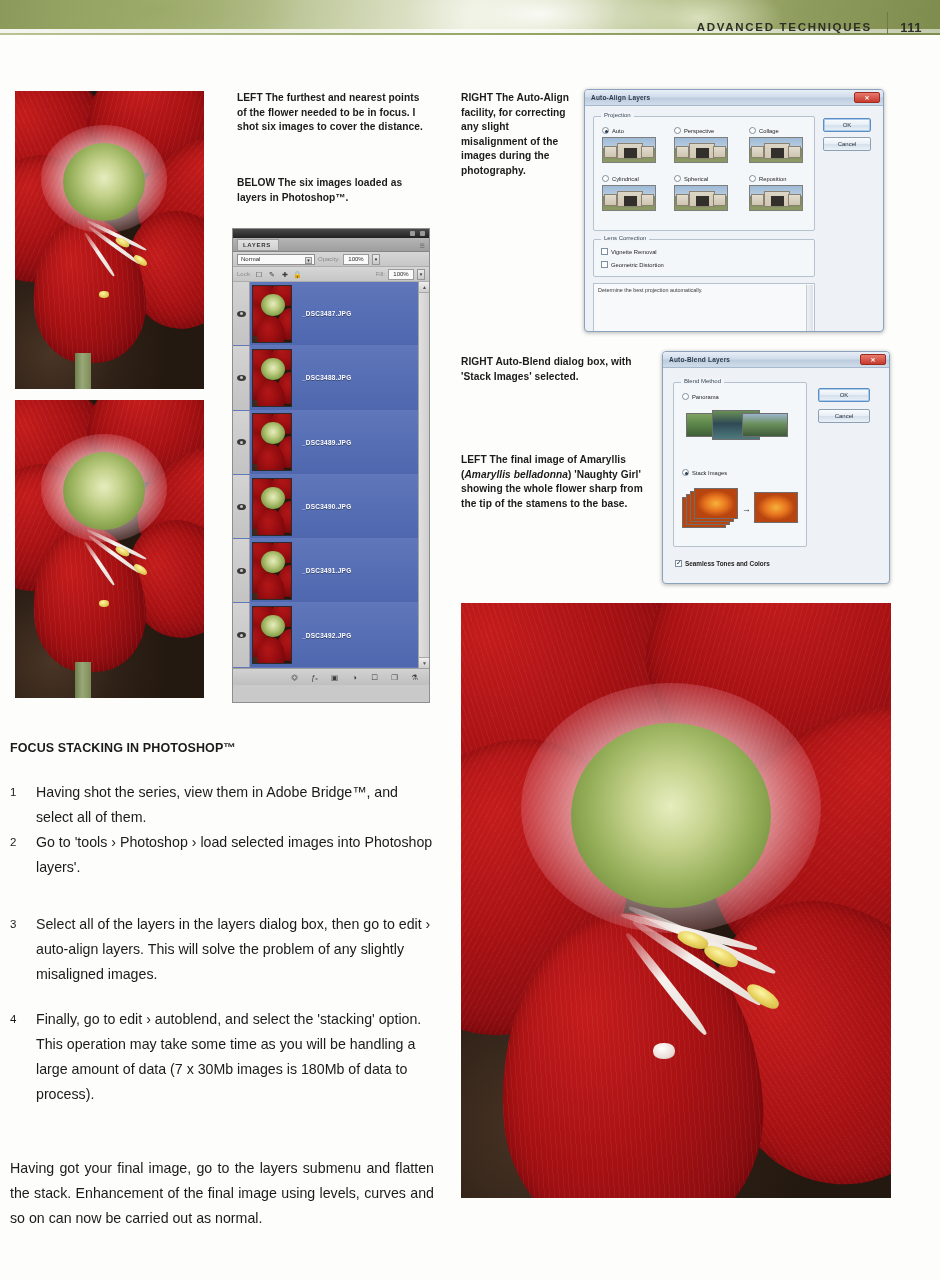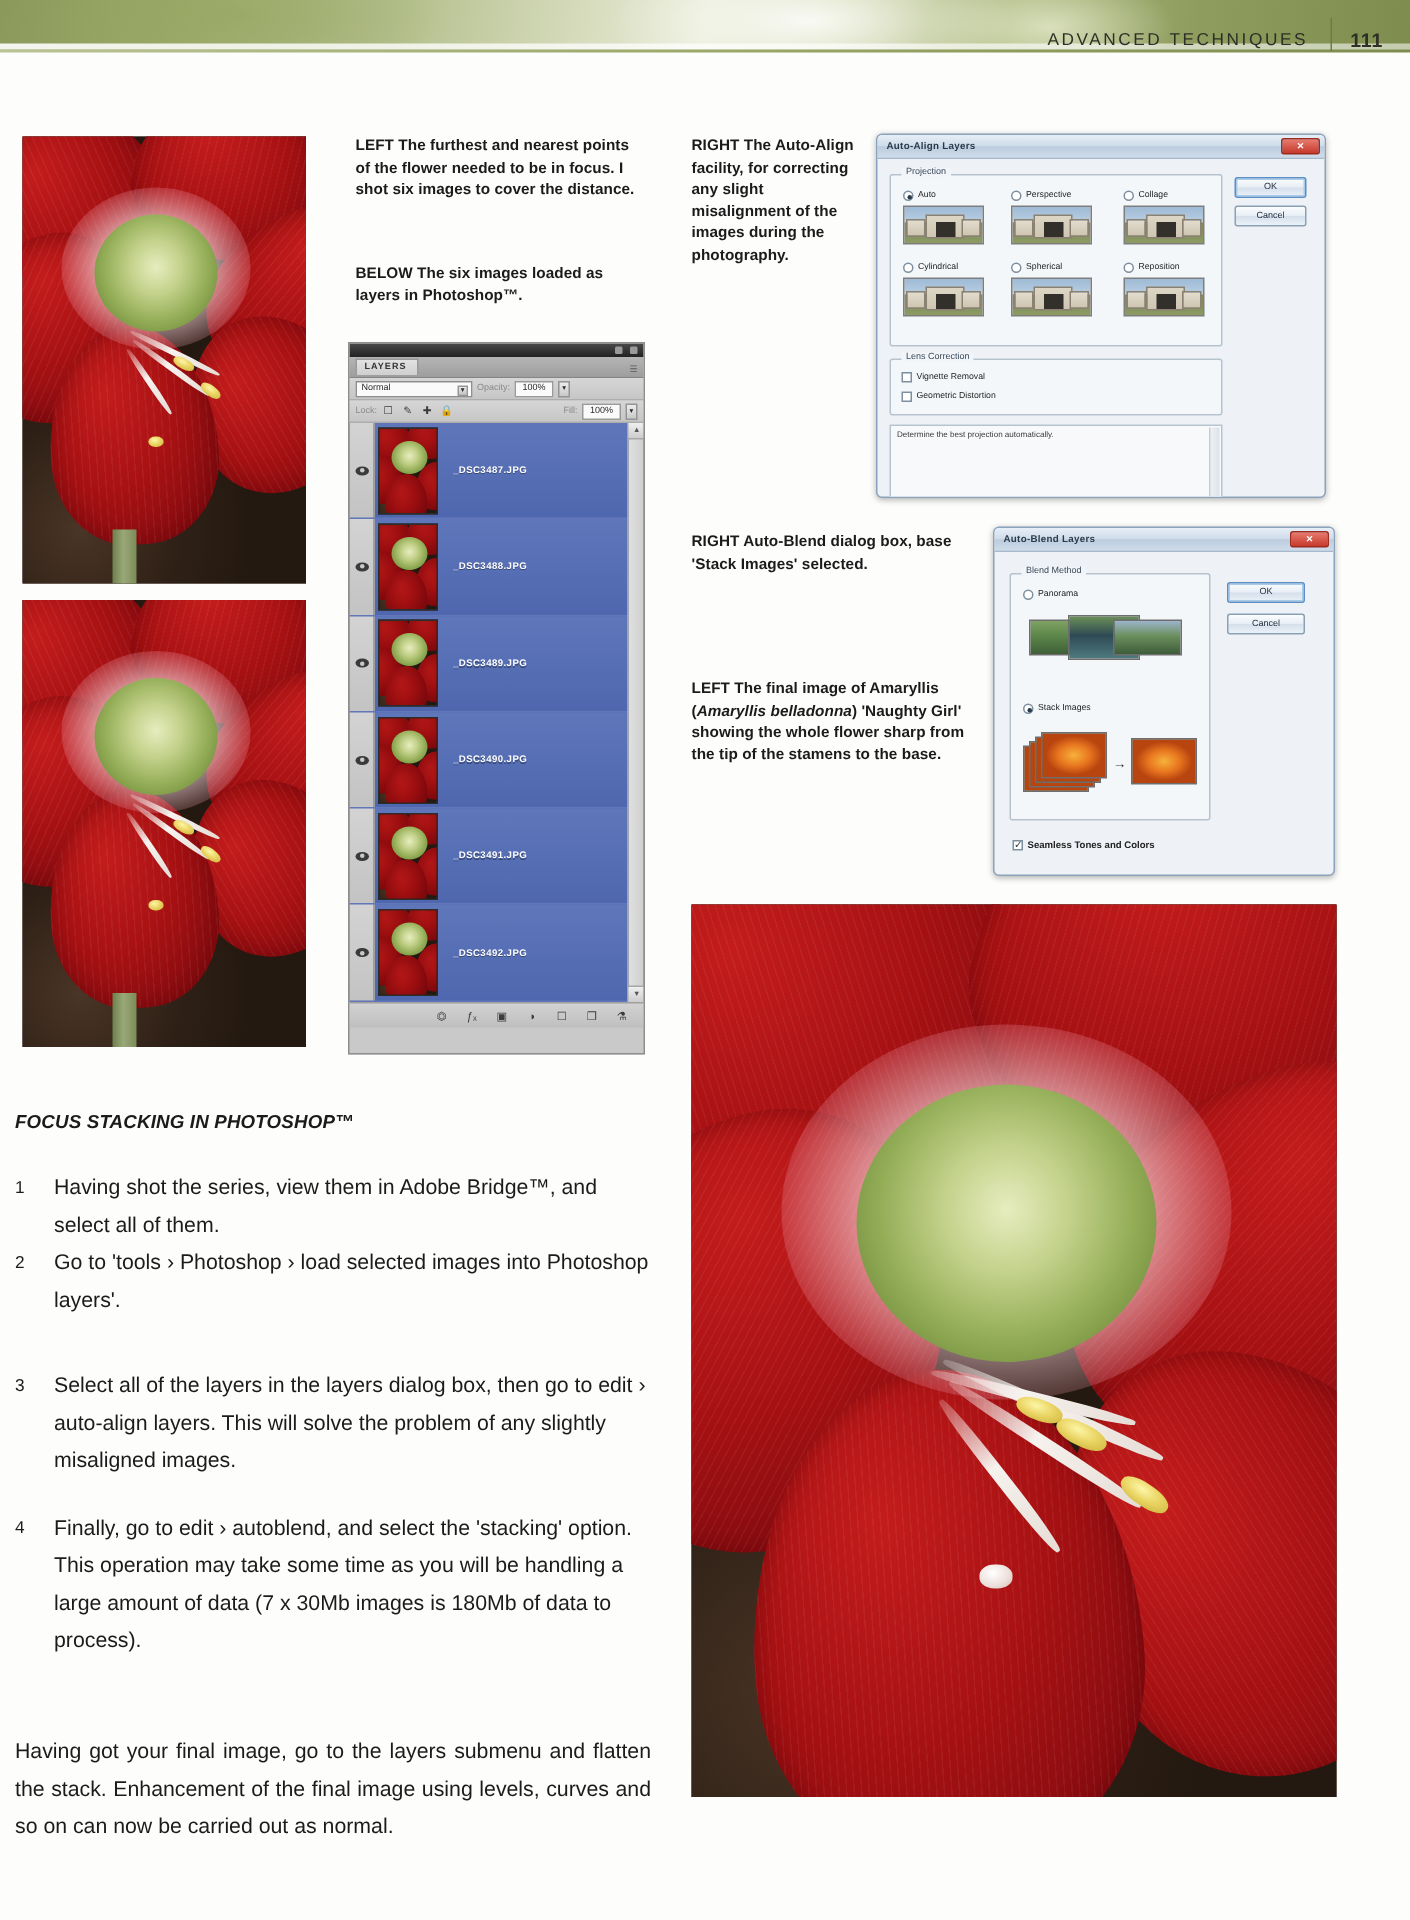--- a/index.html
+++ b/index.html
@@ -40,21 +40,21 @@
   .header-rule {
     position: absolute;
     left: 0; top: 33px; width: 940px; height: 2px;
     background: linear-gradient(90deg,#b9c393 0%, #9aa869 50%, #7e8c4e 100%);
   }
   .header-title {
     position: absolute;
     right: 68px; top: 27px;
     transform: translateY(-50%);
     font-size: 11.5px;
-    font-weight: normal;
+    font-weight: bold;
     letter-spacing: 1.7px;
     color: #2e2f26;
     z-index: 3;
   }
   .header-divider {
     position: absolute;
     right: 52px; top: 12px;
     width: 1px; height: 22px;
     background: #6f7a46;
     z-index: 3;
@@ -474,21 +474,20 @@
   }
 
   
   .body-heading {
     position: absolute;
     left: 10px; top: 741px;
     font-size: 12.5px;
     font-weight: bold;
     color: #1b1b1b;
     letter-spacing: 0.1px;
-    font-style: italic;
   }
   .step {
     position: absolute;
     left: 10px;
     width: 424px;
     font-size: 14.2px;
     line-height: 25px;
     color: #1b1b1b;
     display: flex;
   }
@@ -554,21 +553,21 @@
     <div class="anther" style="left:100px; top:148px; width:15px; height:7px; transform:rotate(28deg);"></div>
     <div class="anther" style="left:118px; top:166px; width:15px; height:7px; transform:rotate(36deg);"></div>
     <div class="anther" style="left:84px; top:200px; width:10px; height:7px;"></div>
     <div class="stem" style="left:60px; top:262px; width:16px; height:40px;"></div>
   </div>
 
   <div class="caption" style="left:237px; top:91px; width:190px;">LEFT The furthest and nearest points  of the flower needed to be in focus. I shot six images to cover the distance.</div>
   <div class="caption" style="left:237px; top:176px; width:190px;">BELOW The six images loaded as layers in Photoshop™.</div>
 
   <div class="caption" style="left:461px; top:91px; width:112px;">RIGHT The Auto-Align facility, for correcting any slight misalignment of the images during the photography.</div>
-  <div class="caption" style="left:461px; top:355px; width:190px;">RIGHT Auto-Blend dialog box, base 'Stack Images' selected.</div>
+  <div class="caption" style="left:461px; top:355px; width:190px;">RIGHT Auto-Blend dialog box, with 'Stack Images' selected.</div>
   <div class="caption" style="left:461px; top:453px; width:185px;">
     <span>LEFT</span><span> The final image of Amaryllis (</span><em>Amaryllis belladonna</em><span>) 'Naughty Girl' showing the whole flower sharp from the tip of the stamens to the base.</span>
   </div>
 
   <div class="ps-panel">
     <div class="ps-titlebar">
       <div class="tb-btn" style="right:14px;"></div>
       <div class="tb-btn" style="right:4px;"></div>
     </div>
 

